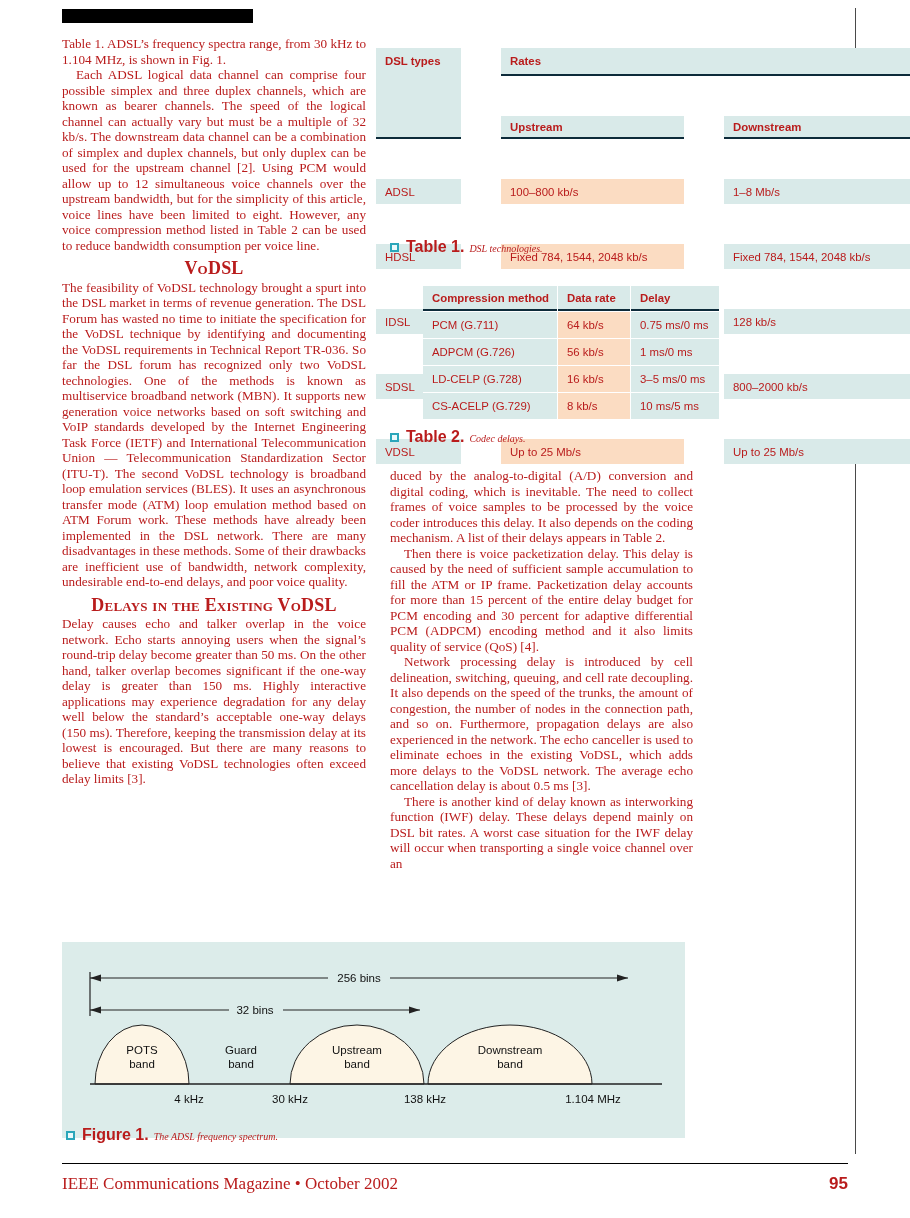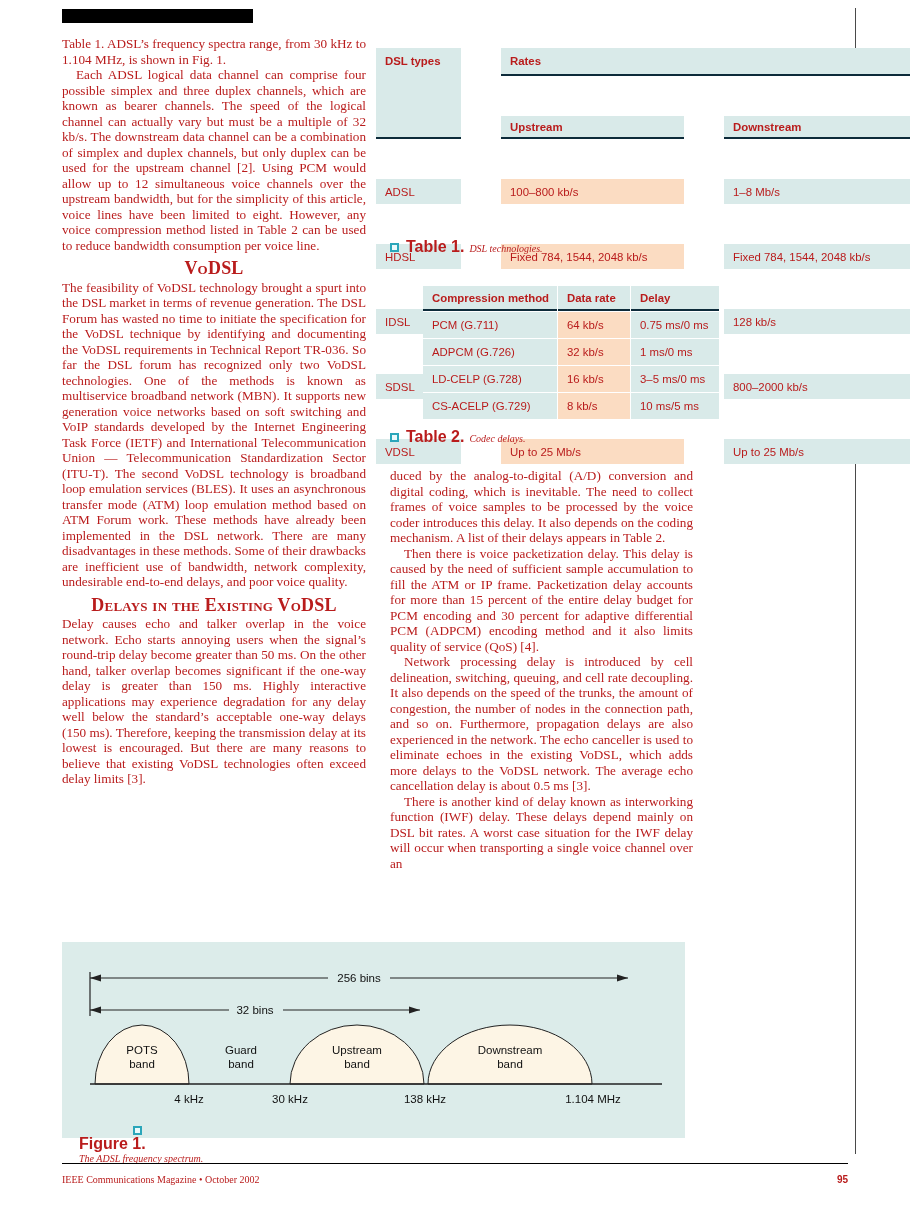--- a/index.html
+++ b/index.html
@@ -28,38 +28,38 @@
   .cell.peach{background:var(--peach,#fbdcc2);}
   .cell.hd{font-weight:bold;}
   .cell.rule{border-bottom:2px solid var(--rule,#0d2b3a);}
   .cell.top{align-items:flex-start;padding-top:7px;}
   .span2r{grid-row:1/3;}
   .span2c{grid-column:2/4;}
 
   .cap{position:absolute;display:flex;align-items:baseline;white-space:nowrap;}
   .cap-t1{left:390px;top:238px;}
   .cap-t2{left:390px;top:428px;}
-  .cap-fig{left:79px;top:1126px;flex-direction:column;}
+  .cap-fig{left:66px;top:1126px;}
   .cap .sq{width:5px;height:5px;border:2px solid var(--accent,#2ba6ba);background:#eafafc;
            margin-right:7px;align-self:center;flex:none;}
   .cap .lbl{font-family:"Liberation Sans",sans-serif;font-weight:bold;font-size:16px;margin-right:5px;}
   .cap .txt{font-style:italic;font-size:10px;}
 
   .figure{position:absolute;left:62px;top:942px;width:623px;height:196px;background:var(--figbg,#dcecea);}
   .figure svg{display:block;}
   .fig-label{font-family:"Liberation Sans",sans-serif;font-size:11.5px;fill:#111;}
   .dome{fill:var(--dome,#fdf5e5);stroke:#222;stroke-width:1;}
   .fline{stroke:#222;stroke-width:1.2;}
   .baseline{stroke:#222;stroke-width:1.6;}
   .mask{fill:var(--figbg,#dcecea);}
   .ahead{fill:#222;}
 
   .footer-rule{position:absolute;left:62px;top:1163px;width:786px;height:1px;background:#000;}
   .footer{position:absolute;left:62px;top:1174px;width:786px;display:flex;
-          justify-content:space-between;font-size:10px;}
+          justify-content:space-between;font-size:17px;}
   .pageno{font-family:"Liberation Sans",sans-serif;font-weight:bold;}
 </style>
 </head>
 <body>
 
 <div class="page">
 
   <div class="topbar"></div>
   <div class="right-rule"></div>
 
@@ -107,21 +107,21 @@
   <div class="tbl tbl2">
     <div class="cell hd rule">Compression method</div>
     <div class="cell hd rule">Data rate</div>
     <div class="cell hd rule">Delay</div>
 
     <div class="cell">PCM (G.711)</div>
     <div class="cell peach">64 kb/s</div>
     <div class="cell">0.75 ms/0 ms</div>
 
     <div class="cell">ADPCM (G.726)</div>
-    <div class="cell peach">32 kb/s</div>
+    <div class="cell peach">56 kb/s</div>
     <div class="cell">1 ms/0 ms</div>
 
     <div class="cell">LD-CELP (G.728)</div>
     <div class="cell peach">16 kb/s</div>
     <div class="cell">3–5 ms/0 ms</div>
 
     <div class="cell">CS-ACELP (G.729)</div>
     <div class="cell peach">8 kb/s</div>
     <div class="cell">10 ms/5 ms</div>
   </div>

